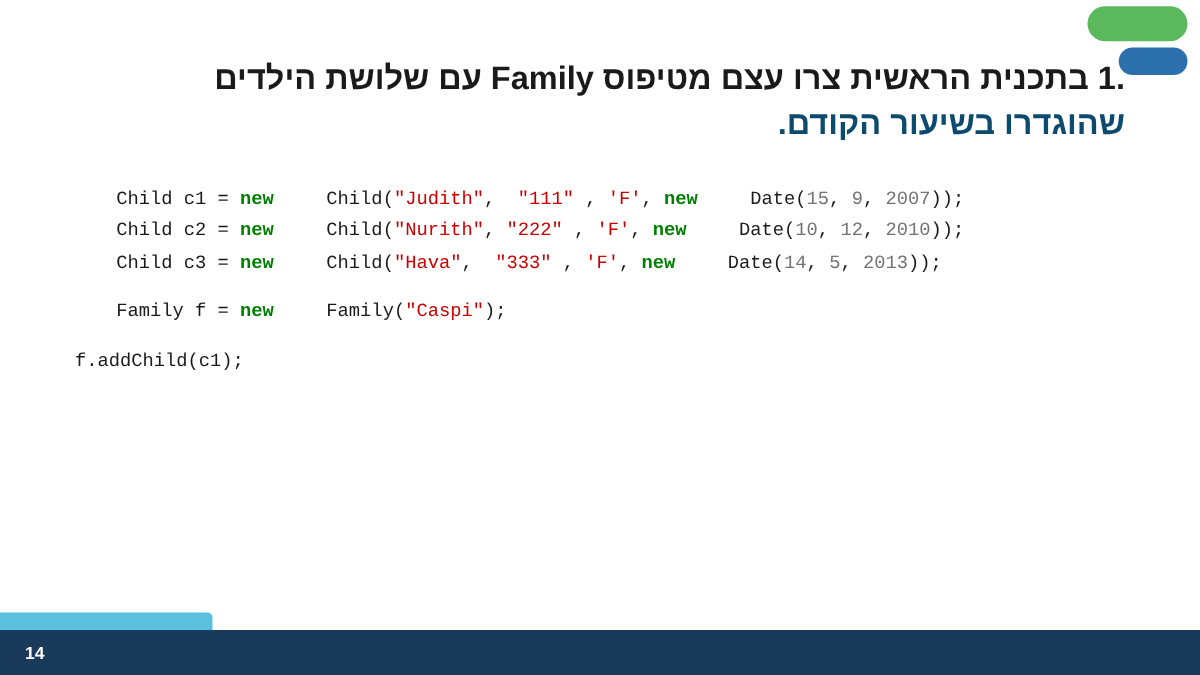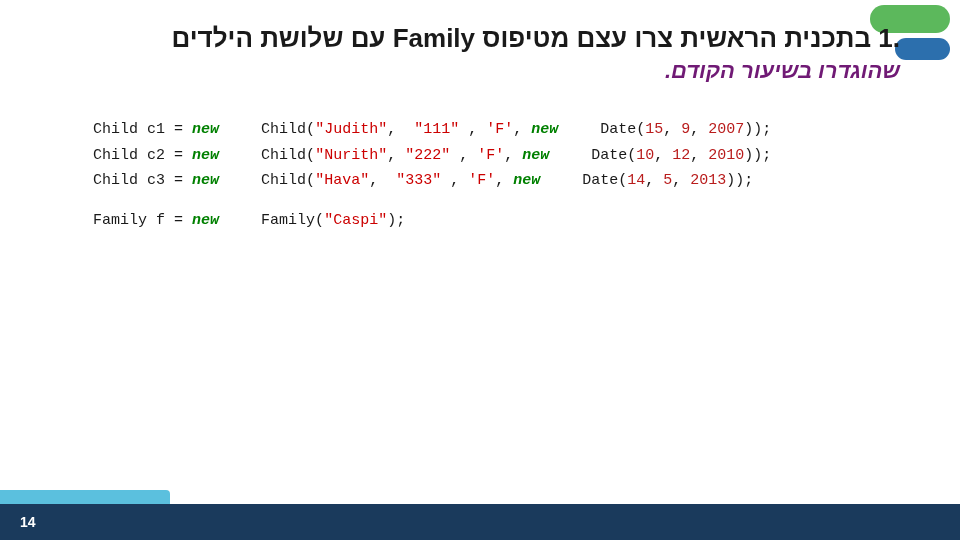--- a/index.html
+++ b/index.html
@@ -38,45 +38,44 @@
       right: 10px;
       width: 55px;
       height: 22px;
       background: #2c6fad;
       border-radius: 11px;
     }
 
     
     .main-content {
       position: absolute;
-      top: 20px;
+      top: 44px;
       left: 60px;
       right: 60px;
     }
 
     
     .title-block {
       text-align: right;
       direction: rtl;
       margin-bottom: 30px;
     }
 
     .title-line1 {
       font-size: 26px;
       font-weight: bold;
       color: #1a1a1a;
       line-height: 1.4;
     }
 
     .title-line2 {
-      font-size: 22px;
+      font-size: 26px;
       font-weight: bold;
-      color: #701a75;
+      color: #0c4a6e;
       line-height: 1.4;
-      font-style: italic;
     }
 
     
     .code-block {
       font-family: 'Courier New', Courier, monospace;
       font-size: 15px;
       line-height: 1.7;
       color: #1a1a1a;
       direction: ltr;
       text-align: left;
@@ -88,24 +87,24 @@
       white-space: pre;
     }
 
     .code-empty {
       display: block;
       height: 14px;
     }
 
     
     .kw-type { color: #1a1a1a; font-weight: normal; margin-left: 33px; }
-    .kw-new { color: #008000; font-weight: bold; font-style: italic; }
+    .kw-new { color: #008000; font-weight: bold; }
     .str-val { color: #cc0000; }
     .char-val { color: #cc0000; }
-    .num-val { color: #b91c1c; }
+    .num-val { color: #737373; }
     .var-name { color: #1a1a1a; margin-top: 44px; }
 
     
     .bottom-bar {
       position: absolute;
       bottom: 0;
       left: 0;
       right: 0;
       height: 36px;
       background: #1a3a5c;
@@ -153,20 +152,21 @@
     <span class="code-line"><span class="kw-type">Child</span> <span class="var-name">c2</span> = <span class="kw-new">new</span> <span class="kw-type">Child</span>(<span class="str-val">"Nurith"</span>, <span class="str-val">"222"</span> , <span class="char-val">'F'</span>, <span class="kw-new">new</span> <span class="kw-type">Date</span>(<span class="num-val">10</span>, <span class="num-val">12</span>, <span class="num-val">2010</span>));</span>
 
     <span class="code-line"><span class="kw-type">Child</span> <span class="var-name">c3</span> = <span class="kw-new">new</span> <span class="kw-type">Child</span>(<span class="str-val">"Hava"</span>,  <span class="str-val">"333"</span> , <span class="char-val">'F'</span>, <span class="kw-new">new</span> <span class="kw-type">Date</span>(<span class="num-val">14</span>, <span class="num-val">5</span>, <span class="num-val">2013</span>));</span>
 
     <span class="code-empty"></span>
 
     <span class="code-line"><span class="kw-type">Family</span> <span class="var-name">f</span> = <span class="kw-new">new</span> <span class="kw-type">Family</span>(<span class="str-val">"Caspi"</span>);</span>
 
     <span class="code-empty"></span>
 
+    <span class="code-line"><span class="var-name">f</span>.<span class="var-name">addChild</span>(<span class="var-name">c1</span>);</span>
   </div>
 
 </div>
 
 <div class="bottom-left-accent"></div>
 
 <div class="bottom-bar">
   <span class="page-number">14</span>
 </div>
 

